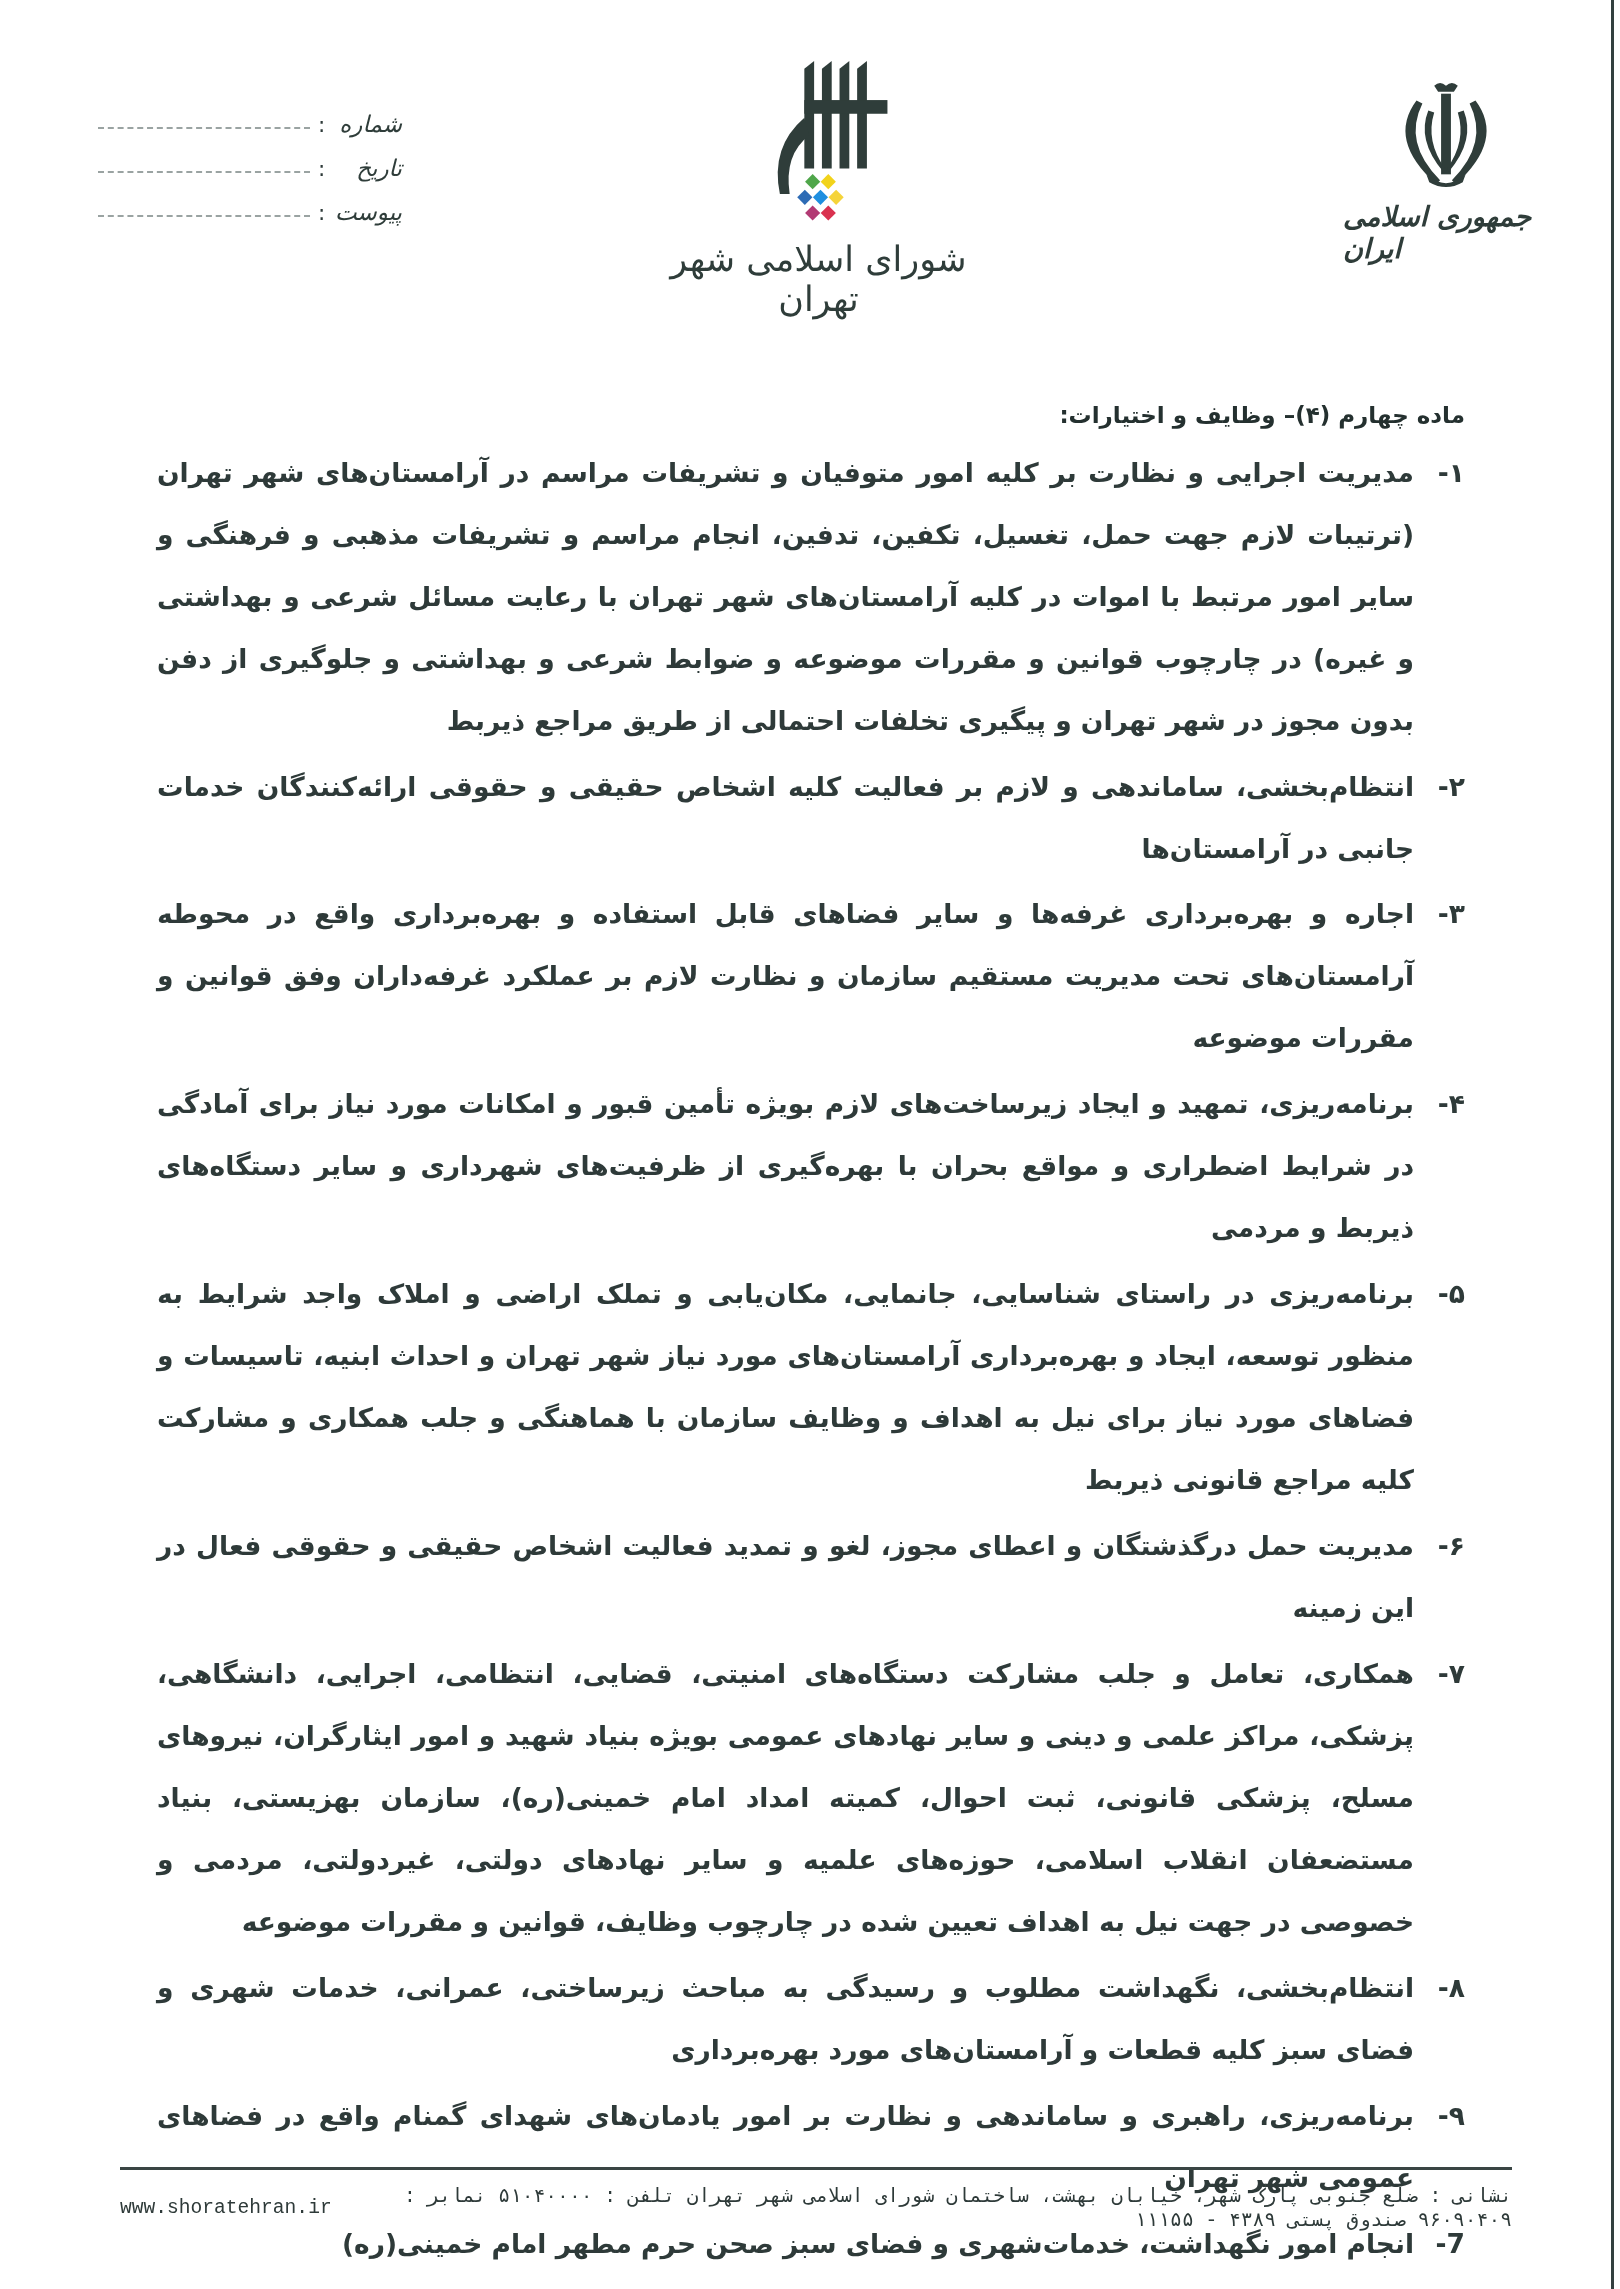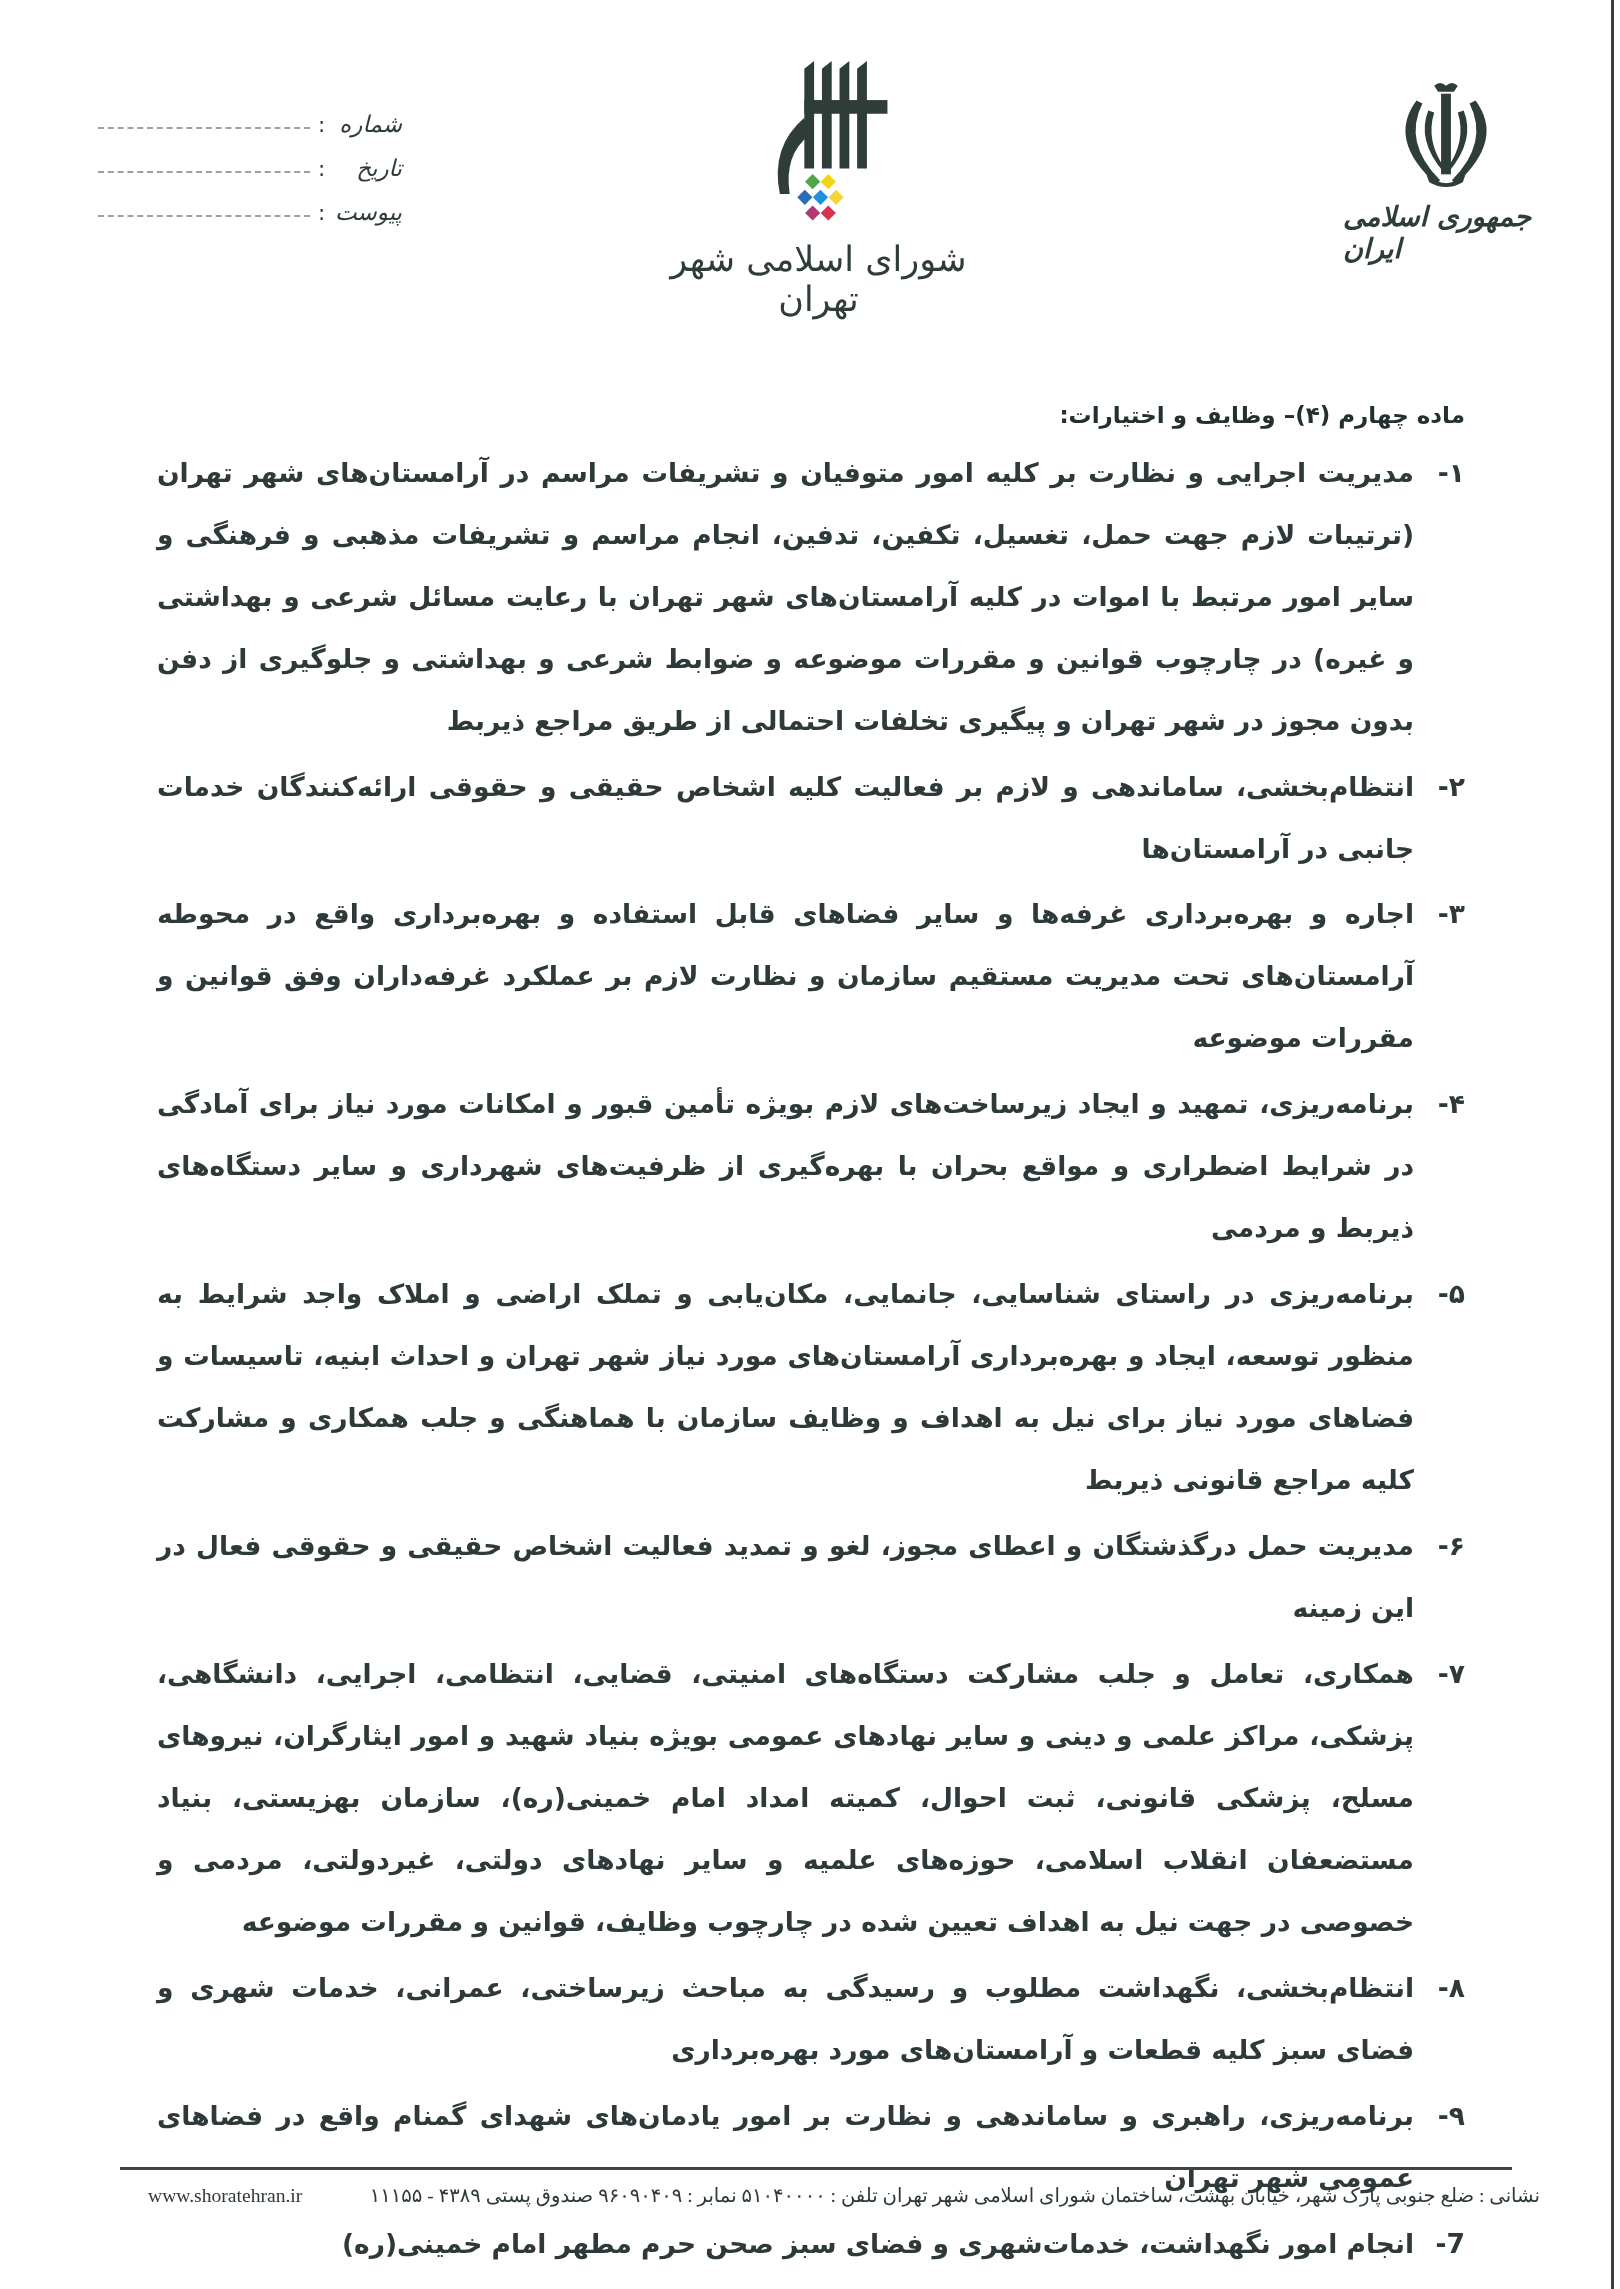--- a/index.html
+++ b/index.html
@@ -21,21 +21,21 @@
   .meta .colon { font-size: 21.6px; margin: 0 7.8px; }
   .meta .dash { flex: 1; border-bottom: 2px dashed #9aa3a2; height: 0; margin-bottom: 7.8px; }
   
   .content { position: absolute; left: 157px; top: 402px; width: 1308px; direction: rtl; text-align: justify; }
   .heading { font-size: 23px; font-weight: bold; margin: 0 0 13.7px 0; color: #24302f; }
   .item { display: flex; font-size: 26.5px; font-weight: bold; line-height: 62px; margin-bottom: 3.9px; }
   .item .num { width: 51px; flex: 0 0 51px; text-align: right; }
   .item .txt { flex: 1; text-align: justify; }
   
   .footer-rule { position: absolute; left: 120px; top: 2167px; width: 1392px; height: 2.9px; background: #3a4544; }
-  .footer { position: absolute; left: 120px; top: 2184px; width: 1392px; display: flex; justify-content: space-between; align-items: center; font-family: Liberation Serif, serif; font-size: 19.6px; color: #2e3a39; margin-left: 28px; }
+  .footer { position: absolute; left: 120px; top: 2184px; width: 1392px; display: flex; justify-content: space-between; align-items: center; font-family: Liberation Mono, monospace; font-size: 19.6px; color: #2e3a39; }
   .footer .addr { direction: rtl; }
 </style>
 </head>
 <body>
 
 <div class="right-edge"></div>
 
 <div class="emblem">
   <svg width="118" height="118" viewBox="0 0 120 120">
     <g fill="#2f3d3a">

